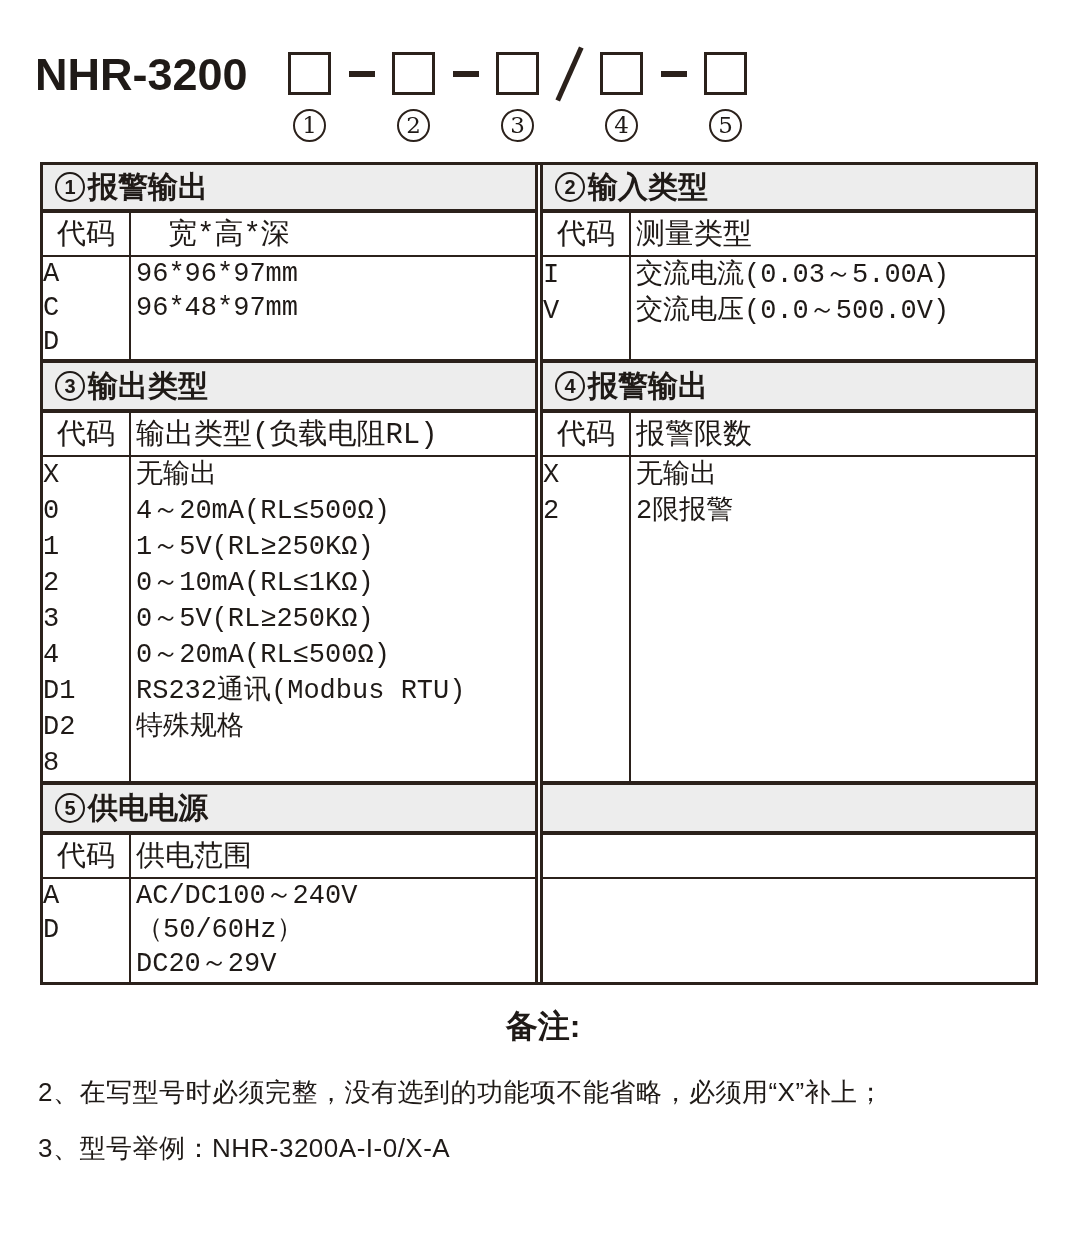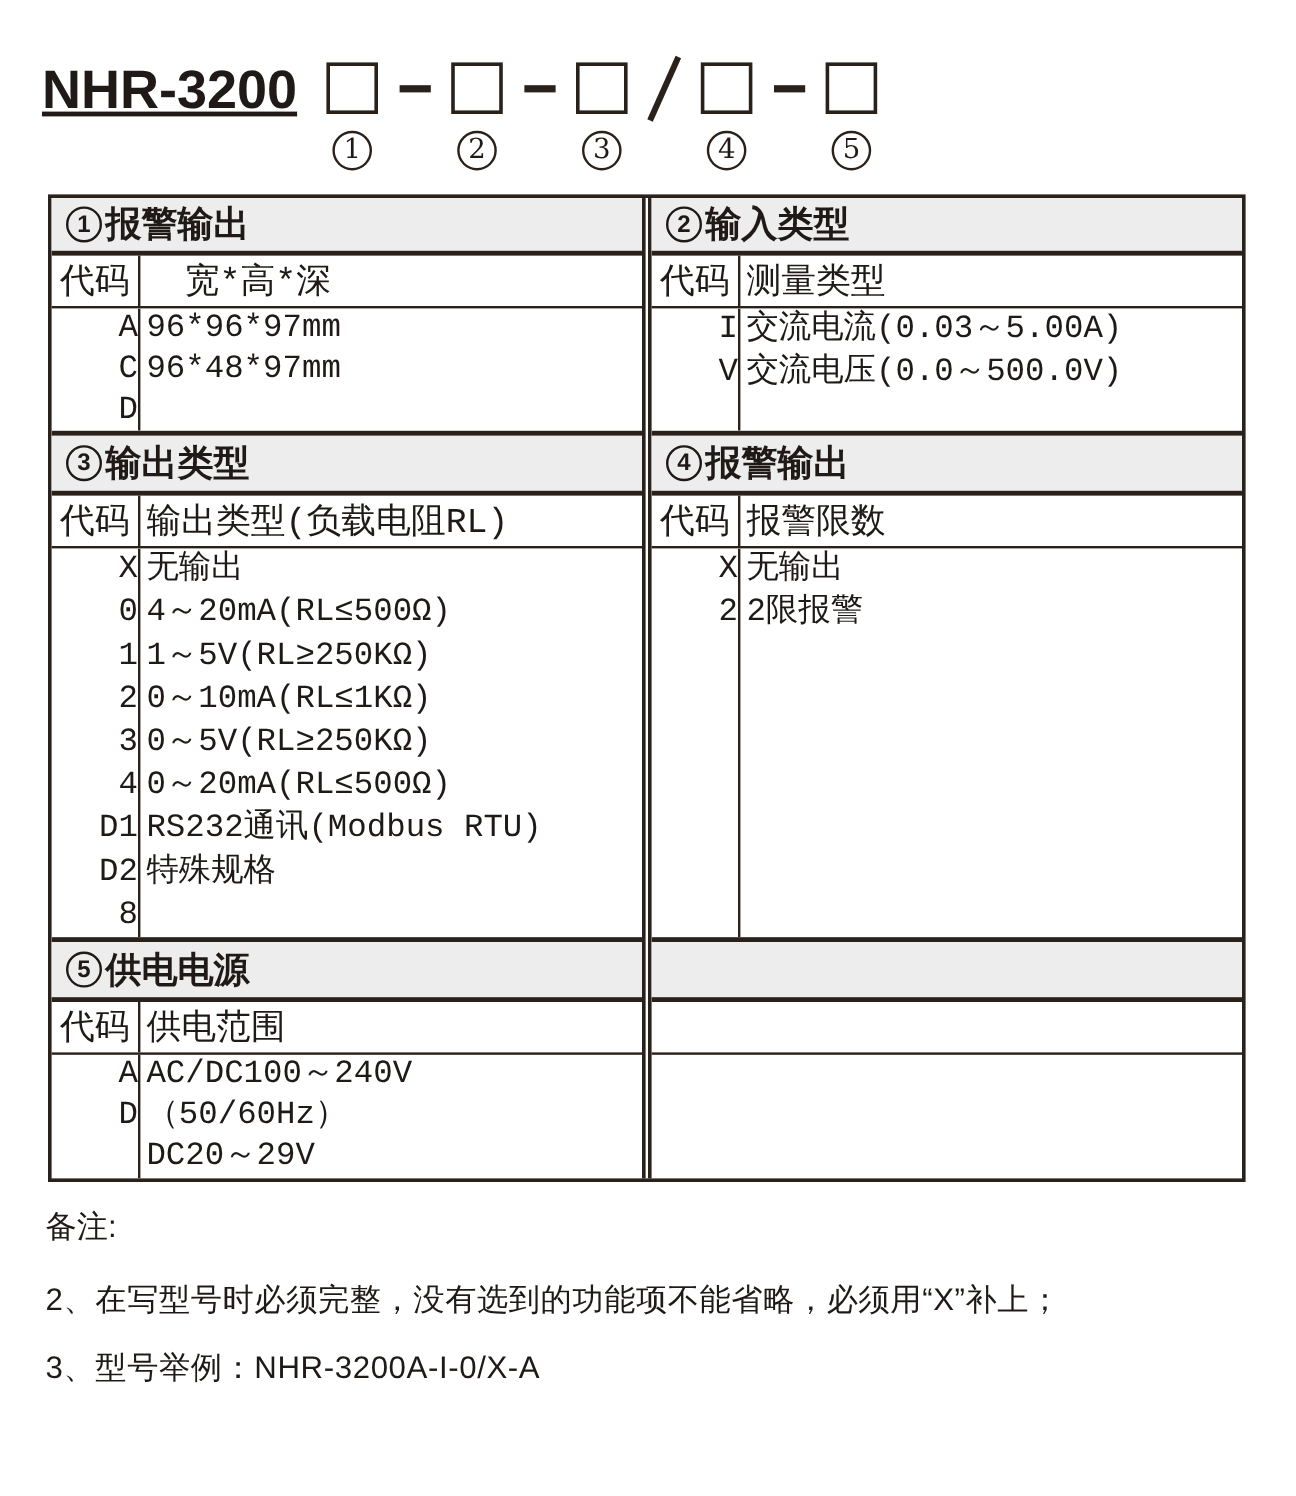--- a/index.html
+++ b/index.html
@@ -16,23 +16,22 @@
     color:var(--txt);
     overflow:hidden;
   }
   
   .model-line{
     position:absolute;left:35px;top:52px;
     display:flex;align-items:flex-start;
   }
   .model-label{
     font-size:45px;font-weight:700;letter-spacing:0px;
-    line-height:46px;margin-right:24px;
+    line-height:46px;margin-right:40px;
     font-family:"Liberation Sans","DejaVu Sans",sans-serif;
-    text-decoration:underline;
   }
   .unit{display:flex;flex-direction:column;align-items:center;width:44px;}
   .blank-box{
     width:43px;height:43px;border:3px solid var(--bd);background:#fff;
   }
   .pos-circ{
     margin-top:14px;
     width:33px;height:33px;border:2px solid var(--bd);border-radius:50%;
     display:flex;align-items:center;justify-content:center;
     font-family:"DejaVu Serif","Liberation Serif",serif;
@@ -65,33 +64,33 @@
     width:30px;height:30px;border:2.5px solid var(--txt);border-radius:50%;
     display:inline-flex;align-items:center;justify-content:center;
     font-size:20px;font-weight:700;margin-right:3px;flex:0 0 auto;
   }
   .circle-num:empty{display:none;}
   .hdr-row{height:44px;border-bottom:2px solid var(--bd);display:flex;font-size:29px;}
   .body-row{display:flex;overflow:hidden;}
   .b1{height:102px;}
   .b3{height:324px;}
   .b5{flex:1;}
-  .code-col{width:74px;border-right:2px solid var(--bd);text-align:right;flex:0 0 auto;}
+  .code-col{width:88px;border-right:2px solid var(--bd);text-align:left;flex:0 0 auto;}
   .val-col{flex:1;padding-left:5px;overflow:hidden;}
   .hdr-row .code-col,.hdr-row .val-col{display:flex;align-items:center;}
   .hdr-row .code-col{justify-content:center;}
   .hdr-row .val-col.indent{padding-left:37px;}
   .single-col{flex:1;}
   .line{font-size:27px;white-space:nowrap;}
   .b1 .line,.b5 .line{line-height:34px;}
   .b3 .line{line-height:36px;}
   .half.right .b1 .line{line-height:36px;}
   
   .notes{position:absolute;left:38px;top:1005px;width:1010px;}
-  .notes-heading{font-size:26px;font-weight:400;margin-bottom:26px;}
+  .notes-heading{font-size:32px;font-weight:700;margin-bottom:26px;text-align:center;}
   .note-item{font-size:26px;margin-bottom:21px;letter-spacing:0.5px;}
 </style>
 </head>
 <body>
 
 <div class="model-line">
   <span class="model-label">NHR-3200</span>
 
   <div class="unit">
     <div class="blank-box"></div>

